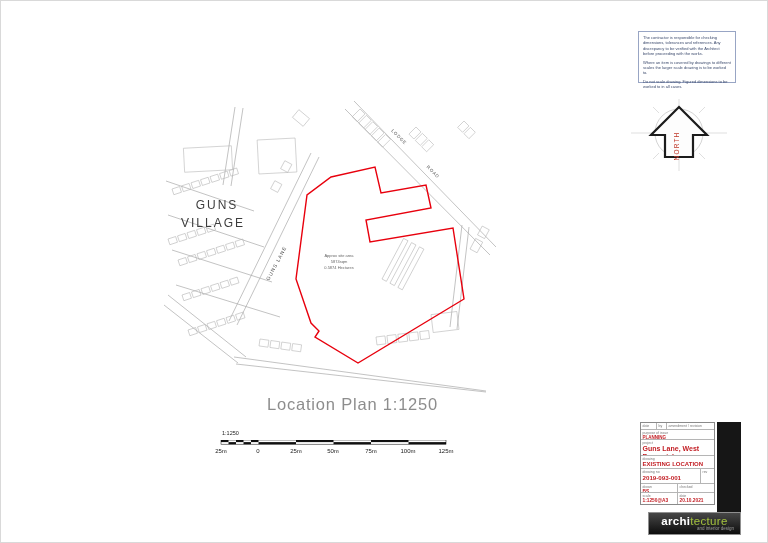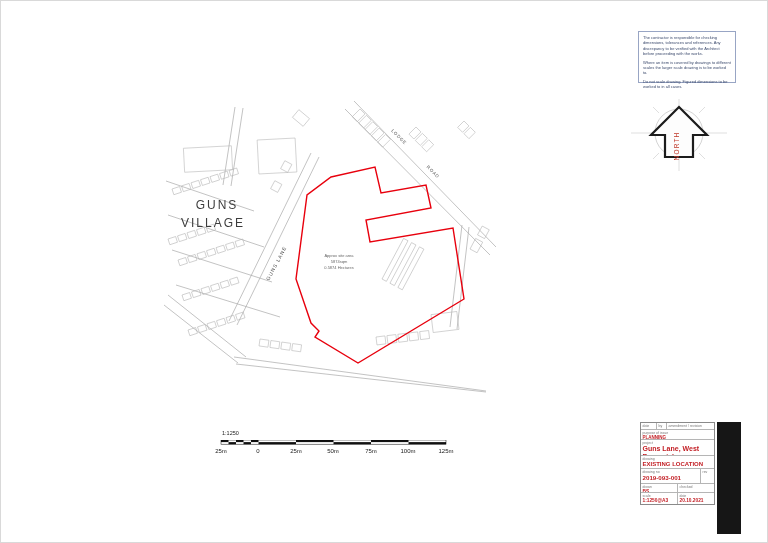--- a/index.html
+++ b/index.html
@@ -200,20 +200,21 @@
     <text x="53" y="110" text-anchor="middle" font-size="12" letter-spacing="2" fill="#3c3c3c">GUNS</text>
     <text x="49" y="128" text-anchor="middle" font-size="12" letter-spacing="2" fill="#3c3c3c">VILLAGE</text>
     <text transform="translate(114,165) rotate(-62)" text-anchor="middle" font-size="5" letter-spacing="1" fill="#555">GUNS LANE</text>
     <text transform="translate(234,39) rotate(45)" text-anchor="middle" font-size="4.5" letter-spacing="0.8" fill="#555">LODGE</text>
     <text transform="translate(268,74) rotate(45)" text-anchor="middle" font-size="4.5" letter-spacing="0.8" fill="#555">ROAD</text>
     <text x="175" y="158" text-anchor="middle" font-size="4" fill="#666">Approx site area</text>
     <text x="175" y="164" text-anchor="middle" font-size="4" fill="#666">5874sqm</text>
     <text x="175" y="170" text-anchor="middle" font-size="4" fill="#666">0.5874 Hectares</text>
   </svg>
 
+  <div class="plan-title">Location Plan 1:1250</div>
 
   <div class="scale-ratio">1:1250</div>
   <svg class="scalebar" width="240" height="6" viewBox="0 0 240 6">
     <g fill="#111">
       <rect x="2" y="0" width="7.5" height="2.1"></rect>
       <rect x="17" y="0" width="7.5" height="2.1"></rect>
       <rect x="32" y="0" width="7.5" height="2.1"></rect>
       <rect x="9.5" y="2.1" width="7.5" height="2.1"></rect>
       <rect x="24.5" y="2.1" width="7.5" height="2.1"></rect>
       <rect x="77" y="0" width="37.5" height="2.1"></rect>
@@ -282,14 +283,20 @@
         <span class="tb-value v-small">1:1250@A3</span>
       </div>
       <div class="tb-cell grow">
         <span class="tb-label">date</span>
         <span class="tb-value v-small">20.10.2021</span>
       </div>
     </div>
   </div>
 
   <div class="blackstrip"></div>
+  <div class="logo">
+    <div class="logo-line">
+      <span class="logo-left">archi</span><span class="logo-right">tecture</span>
+    </div>
+    <div class="logo-tag">and interior design</div>
+  </div>
 
 </div>
 
 </body></html>

